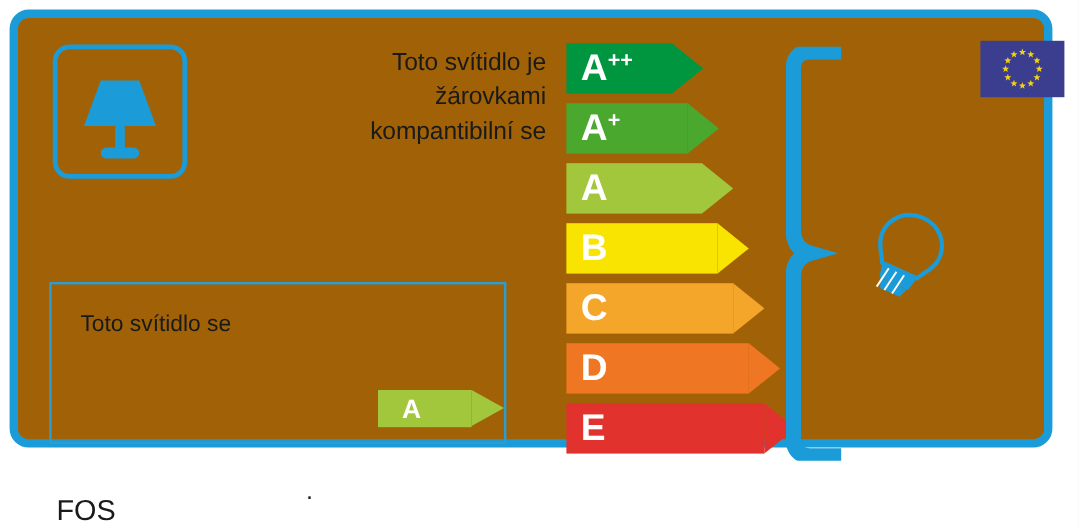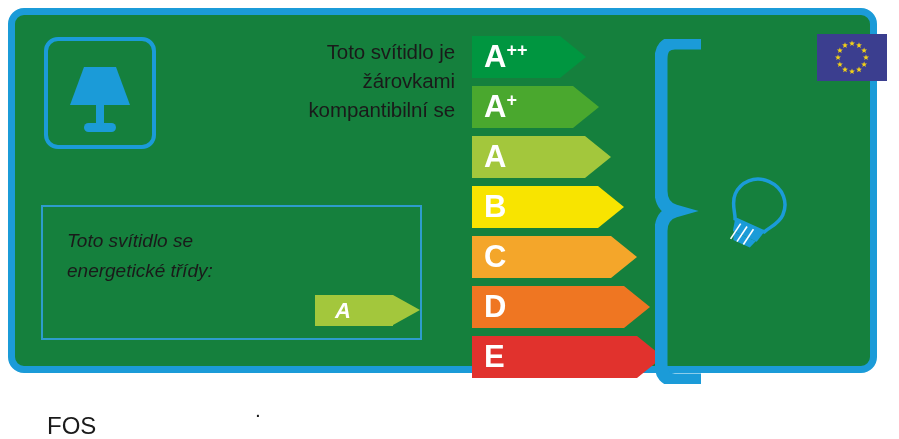--- a/index.html
+++ b/index.html
@@ -15,21 +15,21 @@
   }
 
   #label {
     position: absolute;
     left: 8px;
     top: 8px;
     width: 869px;
     height: 365px;
     border: 7px solid #1b9bd8;
     border-radius: 16px;
-    background: #15803d;
+    background: #a16207;
     box-sizing: border-box;
   }
 
   
   #lamp-box {
     position: absolute;
     left: 29px;
     top: 22px;
     width: 112px;
     height: 112px;
@@ -50,26 +50,25 @@
     line-height: 29px;
     color: #1a1a1a;
     letter-spacing: -0.1px;
   }
   #heading .ln { display: block; white-space: nowrap; }
 
   
   #sold-box {
     position: absolute;
     left: 26px;
-    top: 190px;
+    top: 220px;
     width: 381px;
     height: 135px;
     border: 2px solid #2e9ccc;
     box-sizing: border-box;
-    font-style: italic;
   }
   #sold-text {
     position: absolute;
     left: 24px;
     top: 19px;
     font-size: 19px;
     line-height: 30px;
     color: #1a1a1a;
     white-space: nowrap;
   }
@@ -196,21 +195,20 @@
 
   <div id="heading">
     <span class="ln">Toto svítidlo je</span>
     <span class="ln">žárovkami</span>
     <span class="ln">kompantibilní se</span>
   </div>
 
   <div id="sold-box">
     <div id="sold-text">
       <span class="ln">Toto svítidlo se</span>
-      <span class="ln">energetické třídy:</span>
     </div>
     <div id="sold-badge">
       <div class="abody" style="background: rgb(163, 199, 60);"></div>
       <div class="atip" style="border-left-color: rgb(163, 199, 60);"></div>
       <div class="alab">A</div>
     </div>
   </div>
 
   <div id="classes">
       <div class="arrow" style="top: 0px; width: 114px;">

